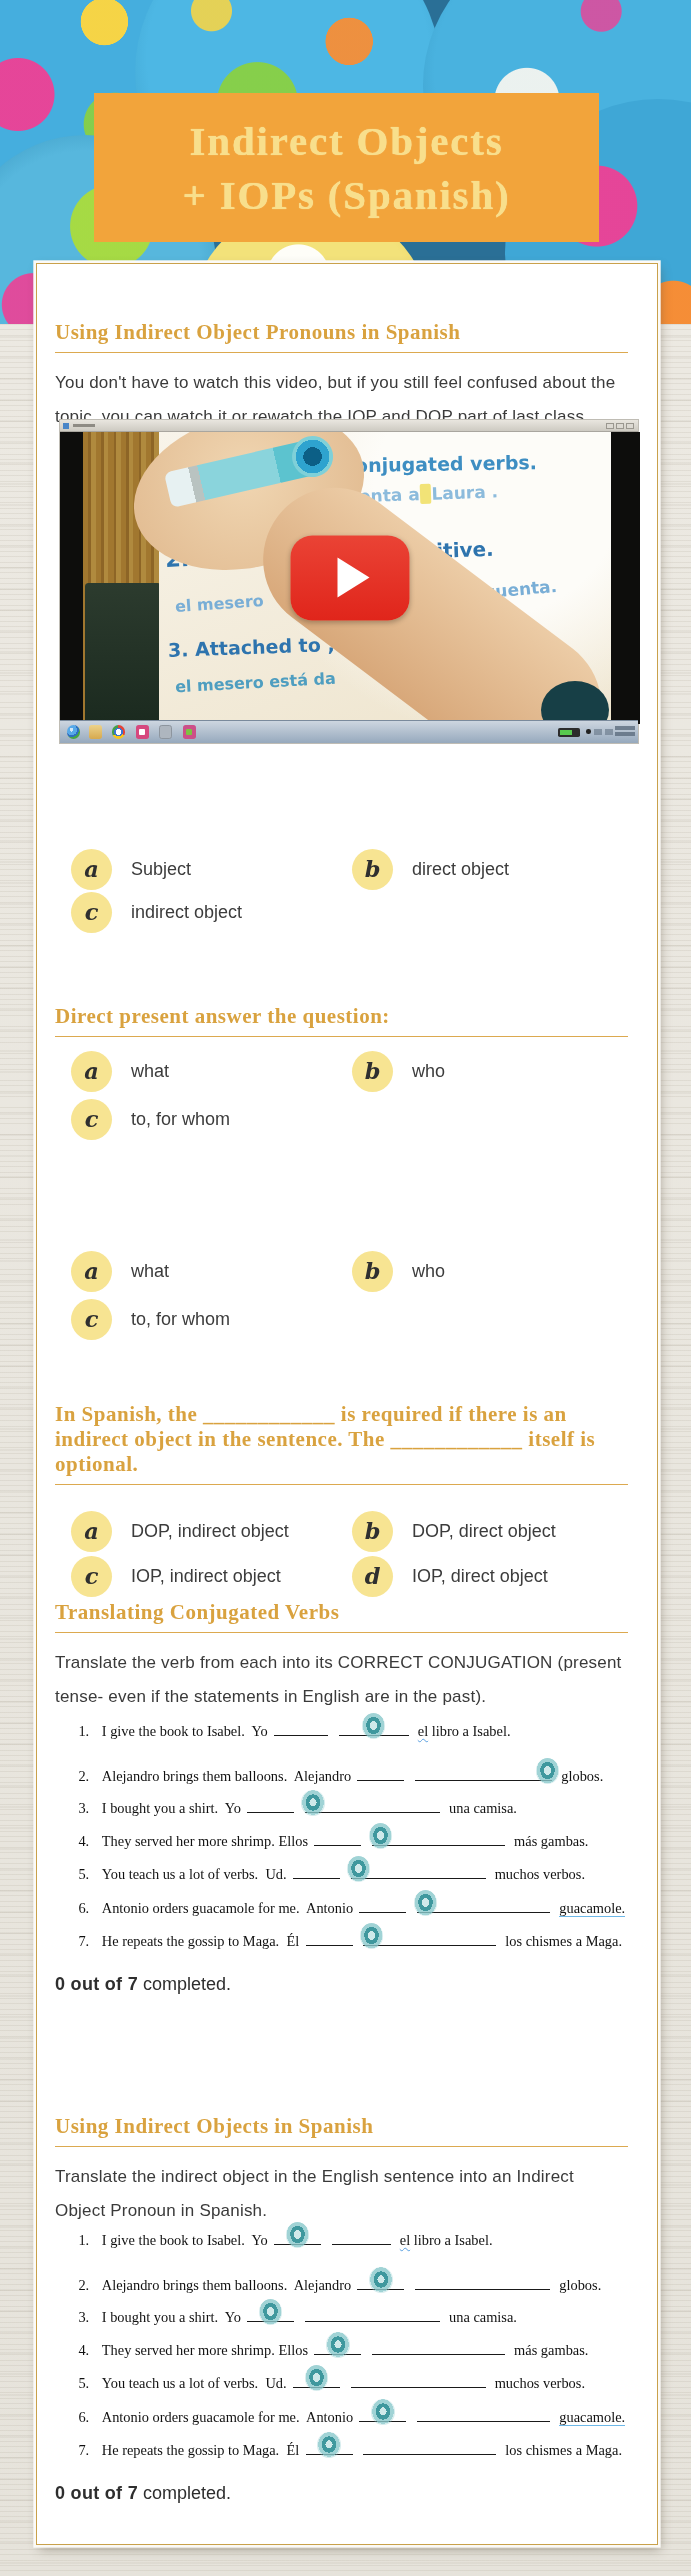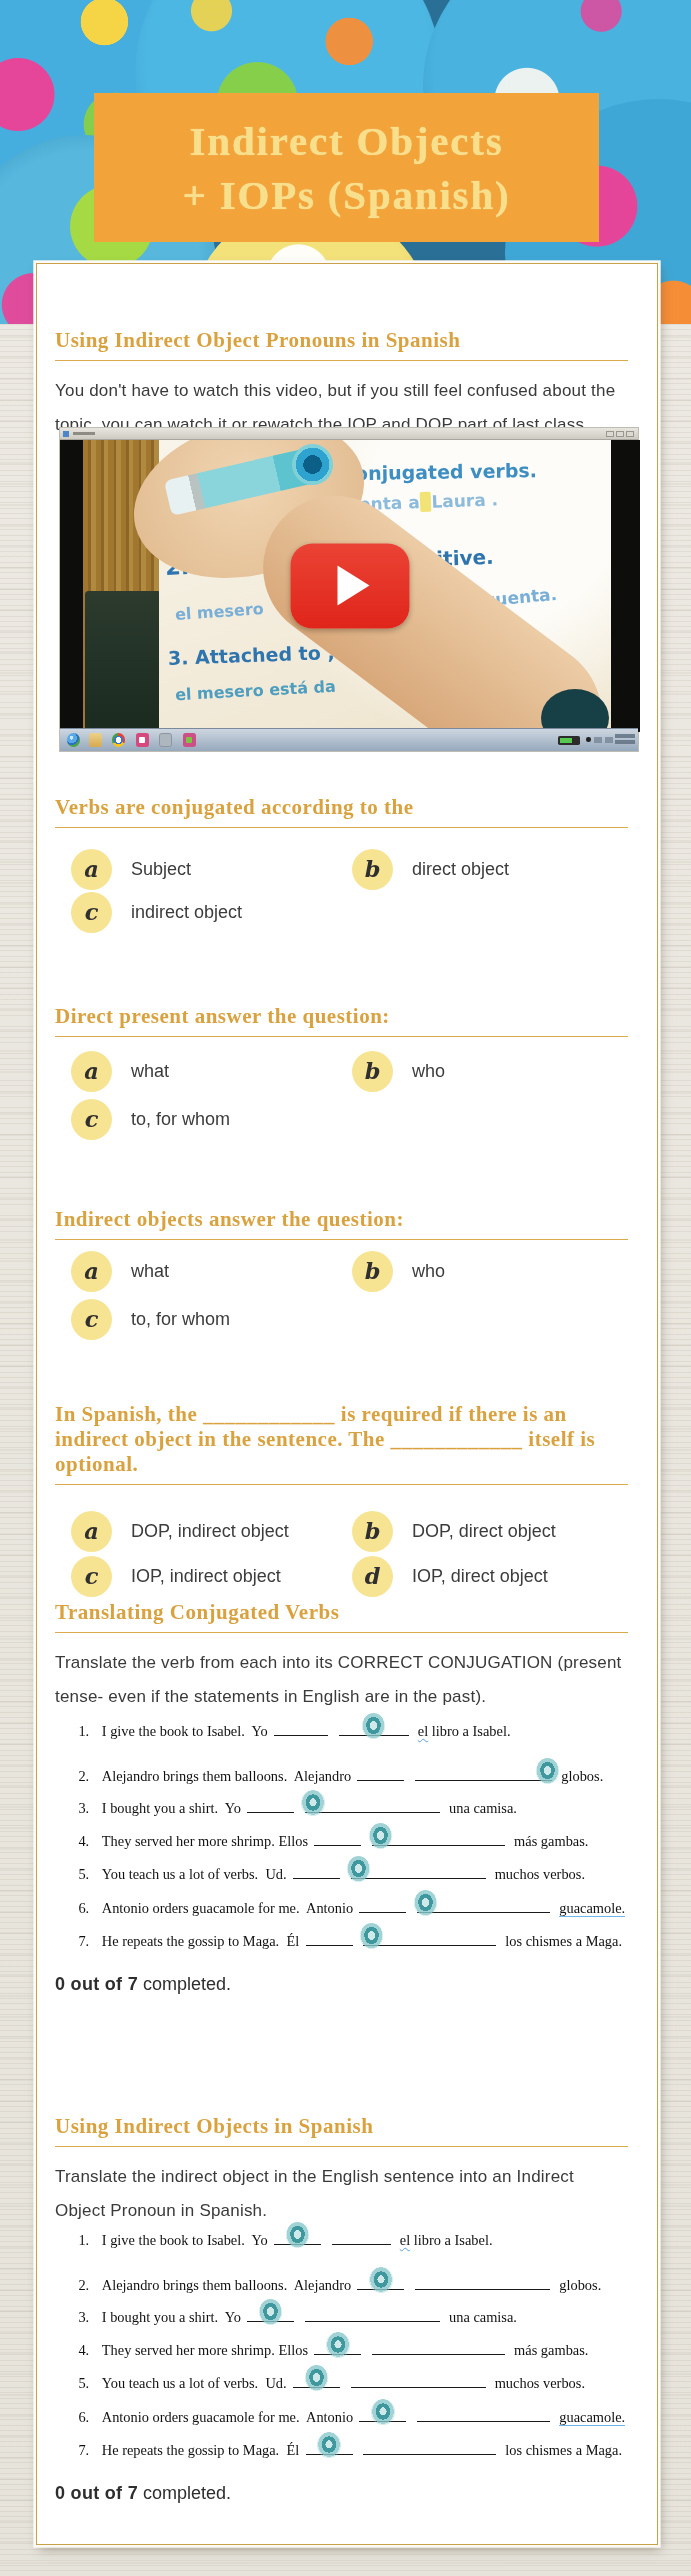--- a/index.html
+++ b/index.html
@@ -154,21 +154,21 @@
     <div class="globe g6"></div>
   </div>
 
   <div class="title-box">
     <div class="title-line">Indirect Objects</div>
     <div class="title-line">+ IOPs (Spanish)</div>
   </div>
 
   <div class="card">
 
-    <div class="sec" style="top:64px">
+    <div class="sec" style="top:56px">
       <h2 class="sec-h">Using Indirect Object Pronouns in Spanish</h2>
       <div class="rule"></div>
       <p class="body">You don't have to watch this video, but if you still feel confused about the topic, you can watch it or rewatch the IOP and DOP part of last class.</p>
 
       <div class="video">
         <div class="vtitlebar">
           <span class="vt-icon"></span>
           <span class="vt-text"></span>
           <span class="vt-btns">
               <span></span>
@@ -213,24 +213,20 @@
           <span class="tray-glyph tg1"></span>
           <span class="tray-glyph tg2"></span>
           <span class="tray-clock">
               <div></div>
               <div></div>
             </span>
         </div>
       </div>
     </div>
 
-    <div class="sec" style="top:531px">
-      <h2 class="sec-h">Verbs are conjugated according to the</h2>
-      <div class="rule"></div>
-    </div>
     <div class="opts" id="mc0" style="top:585px">
         <div class="opt" style="left: 16px; top: 0px;">
           <span class="badge">a</span>
           <span class="opt-label">Subject</span>
         </div>
         <div class="opt" style="left: 297px; top: 0px;">
           <span class="badge">b</span>
           <span class="opt-label">direct object</span>
         </div>
         <div class="opt" style="left: 16px; top: 43px;">
@@ -251,24 +247,20 @@
         <div class="opt" style="left: 297px; top: 0px;">
           <span class="badge">b</span>
           <span class="opt-label">who</span>
         </div>
         <div class="opt" style="left: 16px; top: 48px;">
           <span class="badge">c</span>
           <span class="opt-label">to, for whom</span>
         </div>
       </div>
 
-    <div class="sec" style="top:943px">
-      <h2 class="sec-h">Indirect objects answer the question:</h2>
-      <div class="rule"></div>
-    </div>
     <div class="opts" id="mc2" style="top:987px">
         <div class="opt" style="left: 16px; top: 0px;">
           <span class="badge">a</span>
           <span class="opt-label">what</span>
         </div>
         <div class="opt" style="left: 297px; top: 0px;">
           <span class="badge">b</span>
           <span class="opt-label">who</span>
         </div>
         <div class="opt" style="left: 16px; top: 48px;">

